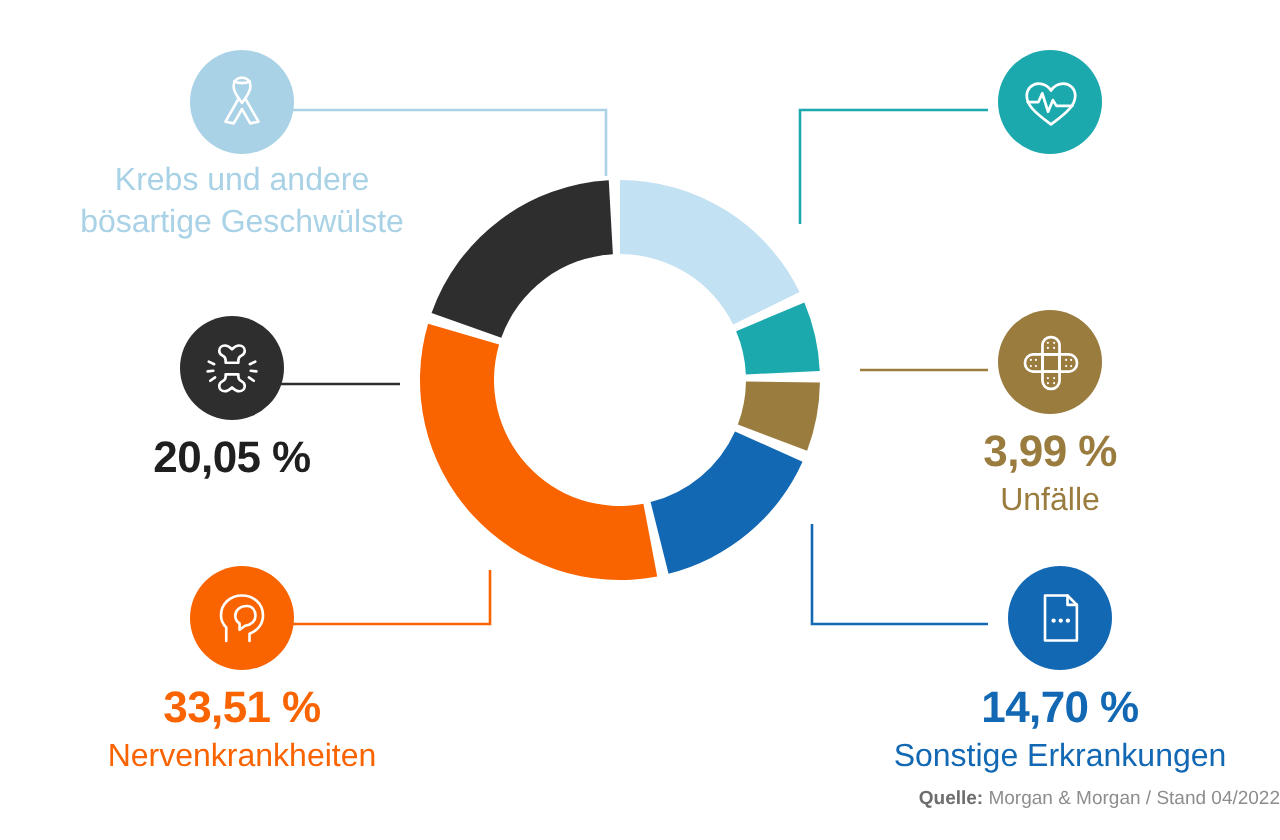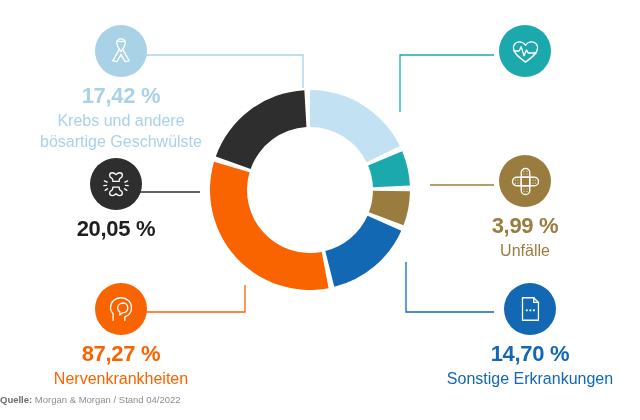--- a/index.html
+++ b/index.html
@@ -17,21 +17,21 @@
     display:flex;align-items:center;justify-content:center;
     margin:0 auto;
   }
   .pct{
     font-size:22px;font-weight:bold;letter-spacing:-0.3px;
     margin-top:7px;line-height:1.05;white-space:nowrap;
   }
   .lbl{font-size:16px;line-height:1.32;margin-top:3px;}
   .source{
     position:absolute;left:0;right:0;top:394px;
-    text-align:left;font-size:9.5px;color:#8d8d8d;
+    text-align:right;font-size:9.5px;color:#8d8d8d;
   }
   .source b{color:#6d6d6d;font-weight:bold;}
   
   #co-cancer{left:32px;top:25px;width:178px;}
   #co-heart{left:432px;top:25px;width:186px;}
   #co-skeleton{left:22px;top:158px;width:188px;}
   #co-accident{left:442px;top:155px;width:166px;}
   #co-nerve{left:32px;top:283px;width:178px;}
   #co-other{left:440px;top:283px;width:180px;}
 </style>
@@ -61,21 +61,20 @@
 
 <div class="callout" id="co-cancer">
   <div class="icon-circle" style="background:#a9d2e6">
     <svg width="30" height="30" viewBox="0 0 32 32" fill="none" stroke="#ffffff" stroke-width="1.4" stroke-linecap="round" stroke-linejoin="round">
       <path d="M11.5 7.5 C11.5 4.7 13.4 3 16 3 C18.6 3 20.5 4.7 20.5 7.5 C20.5 10.5 18.8 13 16 16.5 C13.2 13 11.5 10.5 11.5 7.5 Z"></path>
       <path d="M11.9 4.9 C13.9 6.3 18.1 6.3 20.1 4.9"></path>
       <path d="M14.2 14.2 L7.2 26.5 L11.6 27.4 L16 19.8"></path>
       <path d="M17.8 14.2 L24.8 26.5 L20.4 27.4 L16 19.8"></path>
     </svg>
   </div>
-  <div class="pct" style="color:#a9d2e6">17,42 %</div>
   <div class="lbl" style="color:#a9d2e6">
     <div>Krebs und andere</div>
     <div>bösartige Geschwülste</div>
   </div>
 </div>
 
 <div class="callout" id="co-heart">
   <div class="icon-circle" style="background:#1ba9ae">
     <svg width="31" height="31" viewBox="0 0 32 32" fill="none" stroke="#ffffff" stroke-width="1.4" stroke-linecap="round" stroke-linejoin="round">
       <path d="M16 27 C7 20.5 3.5 16.8 3.5 12.2 C3.5 8.6 6.3 6 9.6 6 C12 6 14.5 7.3 16 9.6 C17.5 7.3 20 6 22.4 6 C25.7 6 28.5 8.6 28.5 12.2 C28.5 16.8 25 20.5 16 27 Z"></path>
@@ -119,21 +118,21 @@
   </div>
 </div>
 
 <div class="callout" id="co-nerve">
   <div class="icon-circle" style="background:#f96300">
     <svg width="30" height="30" viewBox="0 0 32 32" fill="none" stroke="#ffffff" stroke-width="1.4" stroke-linecap="round" stroke-linejoin="round">
       <path d="M20 28.2 L20 24.4 C24.2 22.8 27.2 19.2 27.2 14.6 C27.2 8.4 22.2 4 16 4 C9.8 4 4.8 8.4 4.8 14.6 C4.8 17.4 6 19.4 7.6 21 L7.6 28.2"></path>
       <path d="M18.6 9.6 C15 9.6 12.4 11.8 12.4 14.8 C12.4 16.6 13.3 18 14.7 18.9 L14.7 22.3 L17.6 20.1 C20.8 19.8 23.2 17.6 23.2 14.8 C23.2 11.8 21.4 9.6 18.6 9.6 Z"></path>
     </svg>
   </div>
-  <div class="pct" style="color:#f96300">87,27 %</div>
+  <div class="pct" style="color:#f96300">33,51 %</div>
   <div class="lbl" style="color:#f96300">
     <div>Nervenkrankheiten</div>
     <div></div>
   </div>
 </div>
 
 <div class="callout" id="co-other">
   <div class="icon-circle" style="background:#1268b3">
     <svg width="30" height="30" viewBox="0 0 32 32" fill="none" stroke="#ffffff" stroke-width="1.4" stroke-linecap="round" stroke-linejoin="round">
       <path d="M8 4 H20 L25 9 V28 H8 Z"></path>

